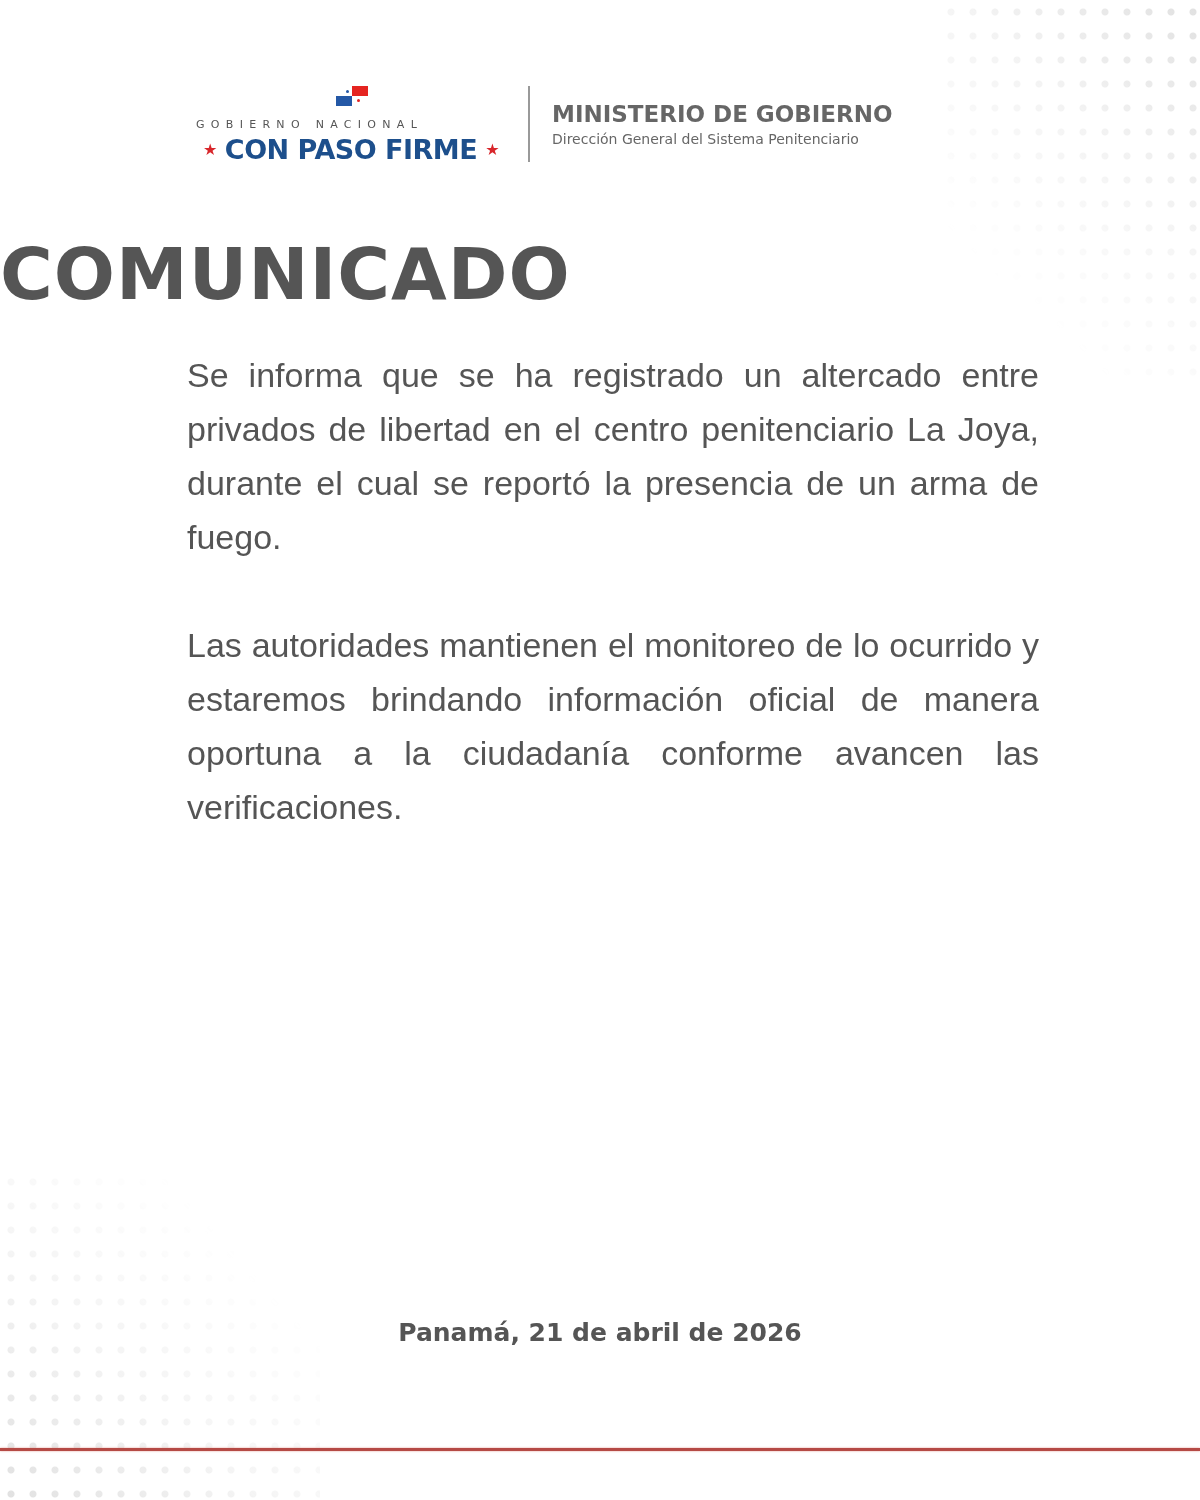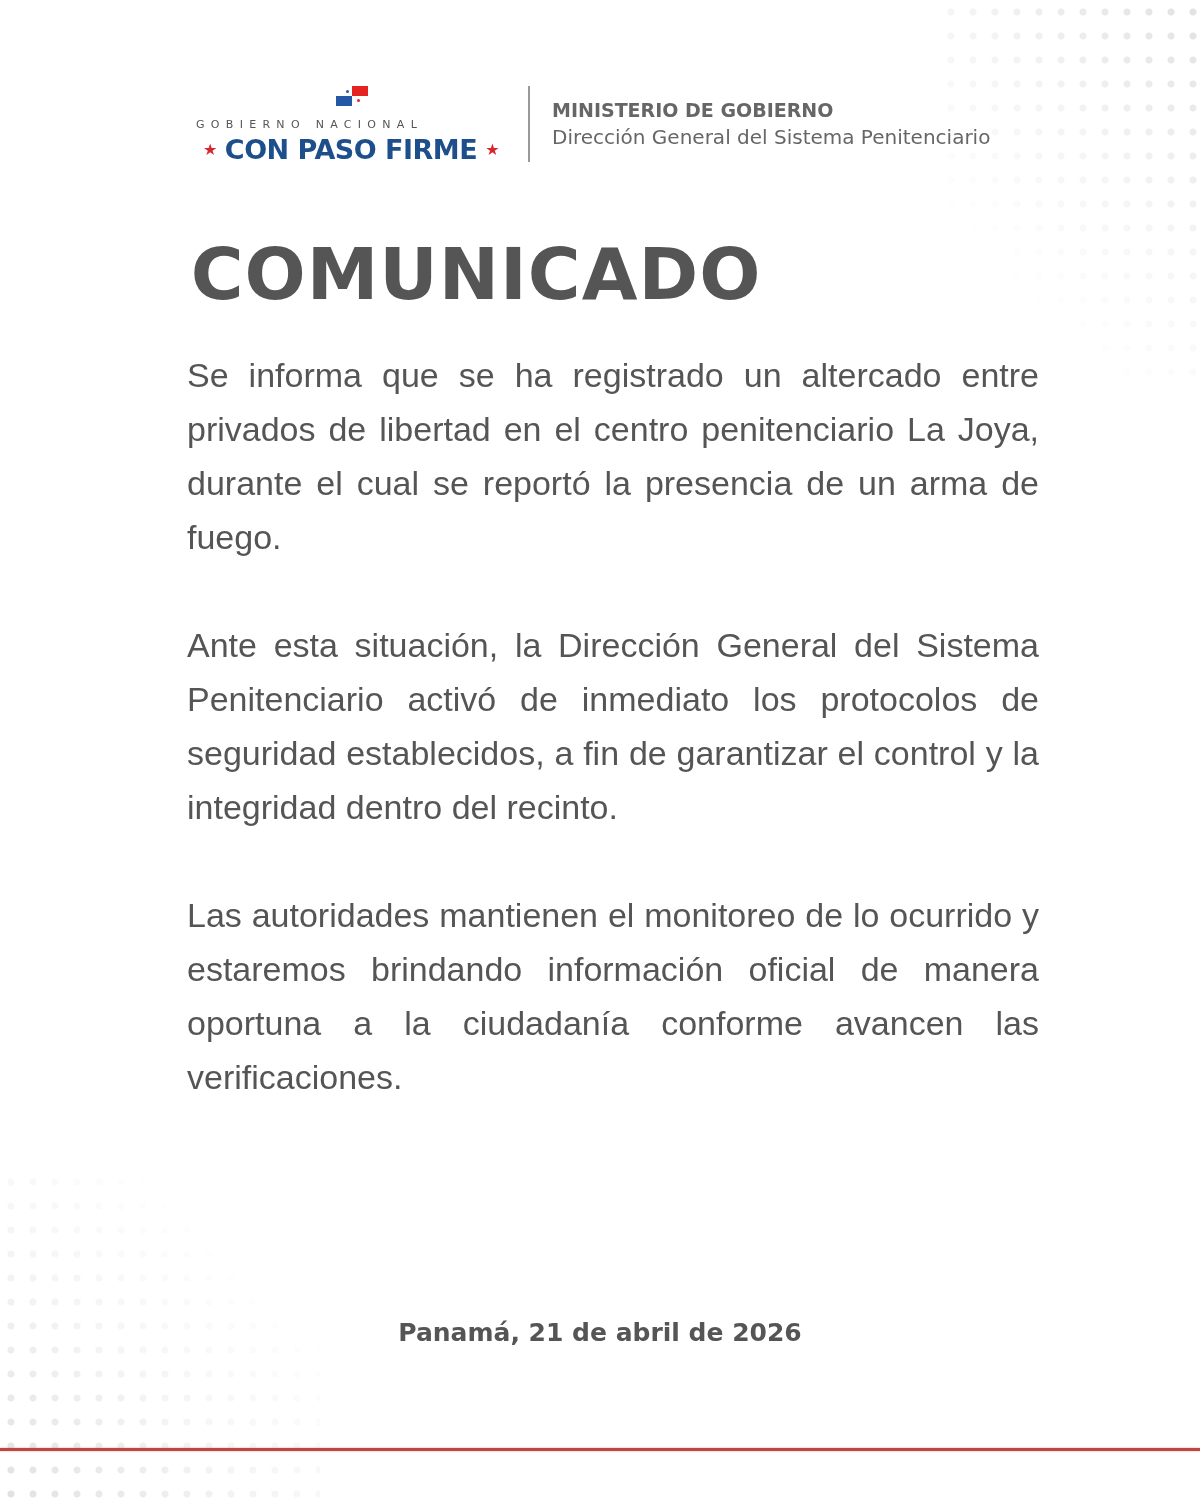--- a/index.html
+++ b/index.html
@@ -37,24 +37,24 @@
   .gob {
     position:absolute; top:36px; left:4px; font-size:11px; letter-spacing:6.3px;
     color:#555; white-space:nowrap;
   }
   .paso {
     position:absolute; top:52px; left:0; width:318px; text-align:center;
     font-size:27px; font-weight:bold; color:#1d4f8c; letter-spacing:-0.5px; white-space:nowrap;
   }
   .paso .star { color:#d8262b; font-size:16px; vertical-align:4px; margin:0 8px; }
   .divider { width:2px; height:76px; background:#999; margin:0 22px 0 16px; }
-  .ministry .m1 { font-size:19px; font-weight:bold; color:#666; letter-spacing:0; }
-  .ministry .m2 { font-size:20px; color:#666; margin-top:4px; }
+  .ministry .m1 { font-size:23px; font-weight:bold; color:#666; letter-spacing:0; }
+  .ministry .m2 { font-size:14px; color:#666; margin-top:4px; }
   .title {
-    position:absolute; top:232px; left:0; width:952px; text-align:center;
+    position:absolute; top:232px; left:0; width:952px; text-align:left;
     font-size:72px; font-weight:bold; color:#555; letter-spacing:1px;
   }
   .body-text {
     position:absolute; top:348px; left:187px; width:852px;
     font-family:"Liberation Sans", sans-serif;
     font-size:34px; line-height:54px; color:#555;
     text-align:justify;
   }
   .body-text p { margin:0 0 54px 0; }
   .date {
@@ -90,19 +90,18 @@
   <div class="ministry">
     <div class="m1">MINISTERIO DE GOBIERNO</div>
     <div class="m2">Dirección General del Sistema Penitenciario</div>
   </div>
 </div>
 
 <div class="title">COMUNICADO</div>
 
 <div class="body-text">
   <p>Se informa que se ha registrado un altercado entre  privados de libertad en el centro penitenciario La Joya, durante el cual se reportó la presencia de un arma de fuego.</p>
-  <p>Ante esta situación, la Dirección General del Sistema Penitenciario activó de inmediato los protocolos de seguridad establecidos, a fin de garantizar el control y la integridad dentro del recinto.</p>
   <p>Las autoridades mantienen el monitoreo de lo ocurrido y estaremos brindando información oficial de manera oportuna a la ciudadanía conforme avancen las verificaciones.</p>
 </div>
 
 <div class="date">Panamá, 21 de abril de 2026</div>
 
 <div class="redline"></div>
 
 </body></html>

